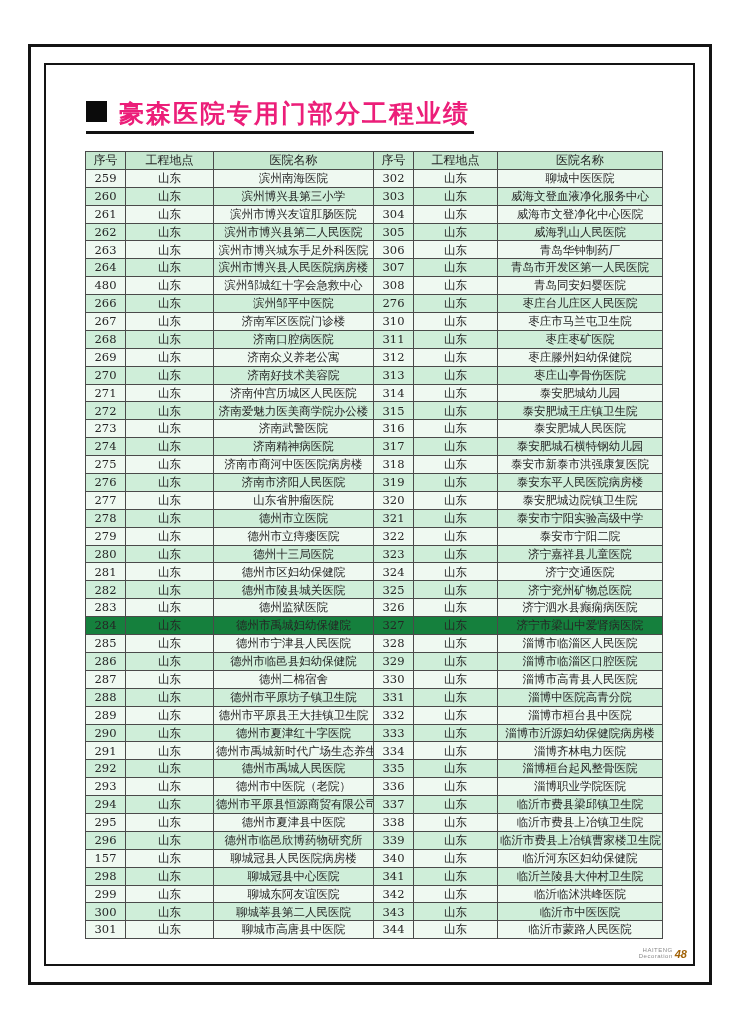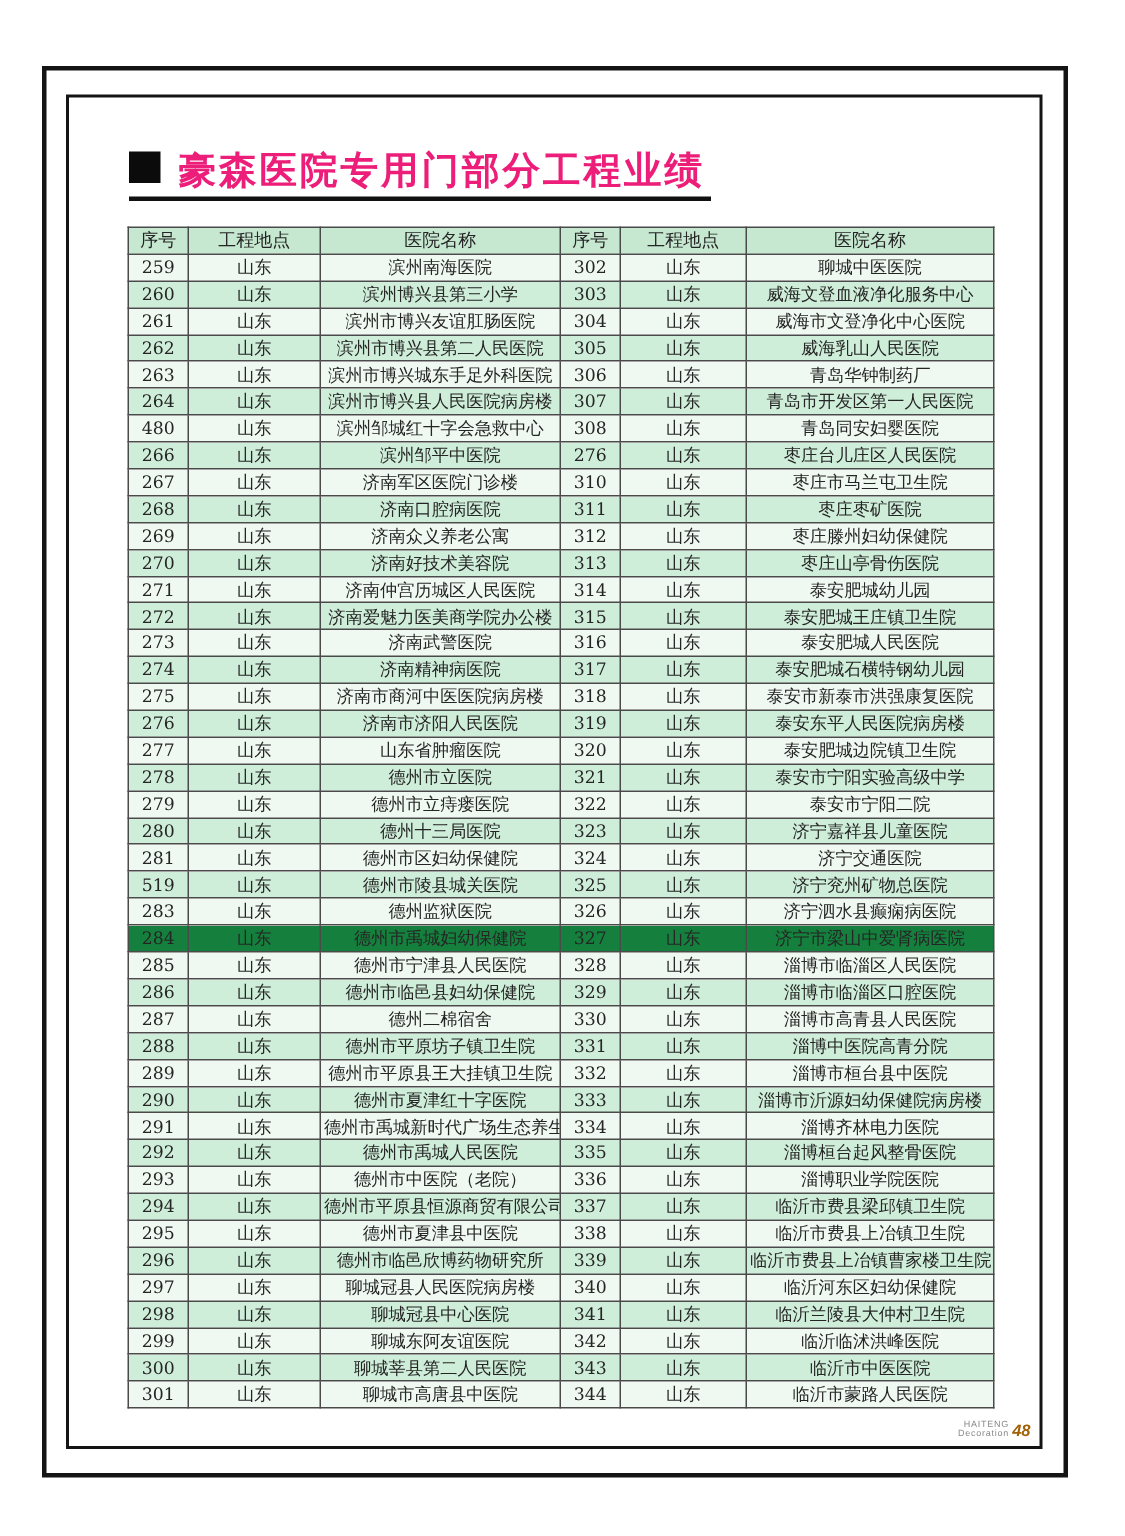--- a/index.html
+++ b/index.html
@@ -264,21 +264,21 @@
           </tr>
           <tr style="background: rgb(239, 249, 241);">
             <td>281</td>
             <td>山东</td>
             <td>德州市区妇幼保健院</td>
             <td>324</td>
             <td>山东</td>
             <td>济宁交通医院</td>
           </tr>
           <tr style="background: rgb(207, 238, 217);">
-            <td>519</td>
+            <td>282</td>
             <td>山东</td>
             <td>德州市陵县城关医院</td>
             <td>325</td>
             <td>山东</td>
             <td>济宁兖州矿物总医院</td>
           </tr>
           <tr style="background: rgb(239, 249, 241);">
             <td>283</td>
             <td>山东</td>
             <td>德州监狱医院</td>
@@ -384,21 +384,21 @@
           </tr>
           <tr style="background: rgb(207, 238, 217);">
             <td>296</td>
             <td>山东</td>
             <td>德州市临邑欣博药物研究所</td>
             <td>339</td>
             <td>山东</td>
             <td>临沂市费县上冶镇曹家楼卫生院</td>
           </tr>
           <tr style="background: rgb(239, 249, 241);">
-            <td>297</td>
+            <td>157</td>
             <td>山东</td>
             <td>聊城冠县人民医院病房楼</td>
             <td>340</td>
             <td>山东</td>
             <td>临沂河东区妇幼保健院</td>
           </tr>
           <tr style="background: rgb(207, 238, 217); margin-top: 39px;">
             <td>298</td>
             <td>山东</td>
             <td>聊城冠县中心医院</td>

